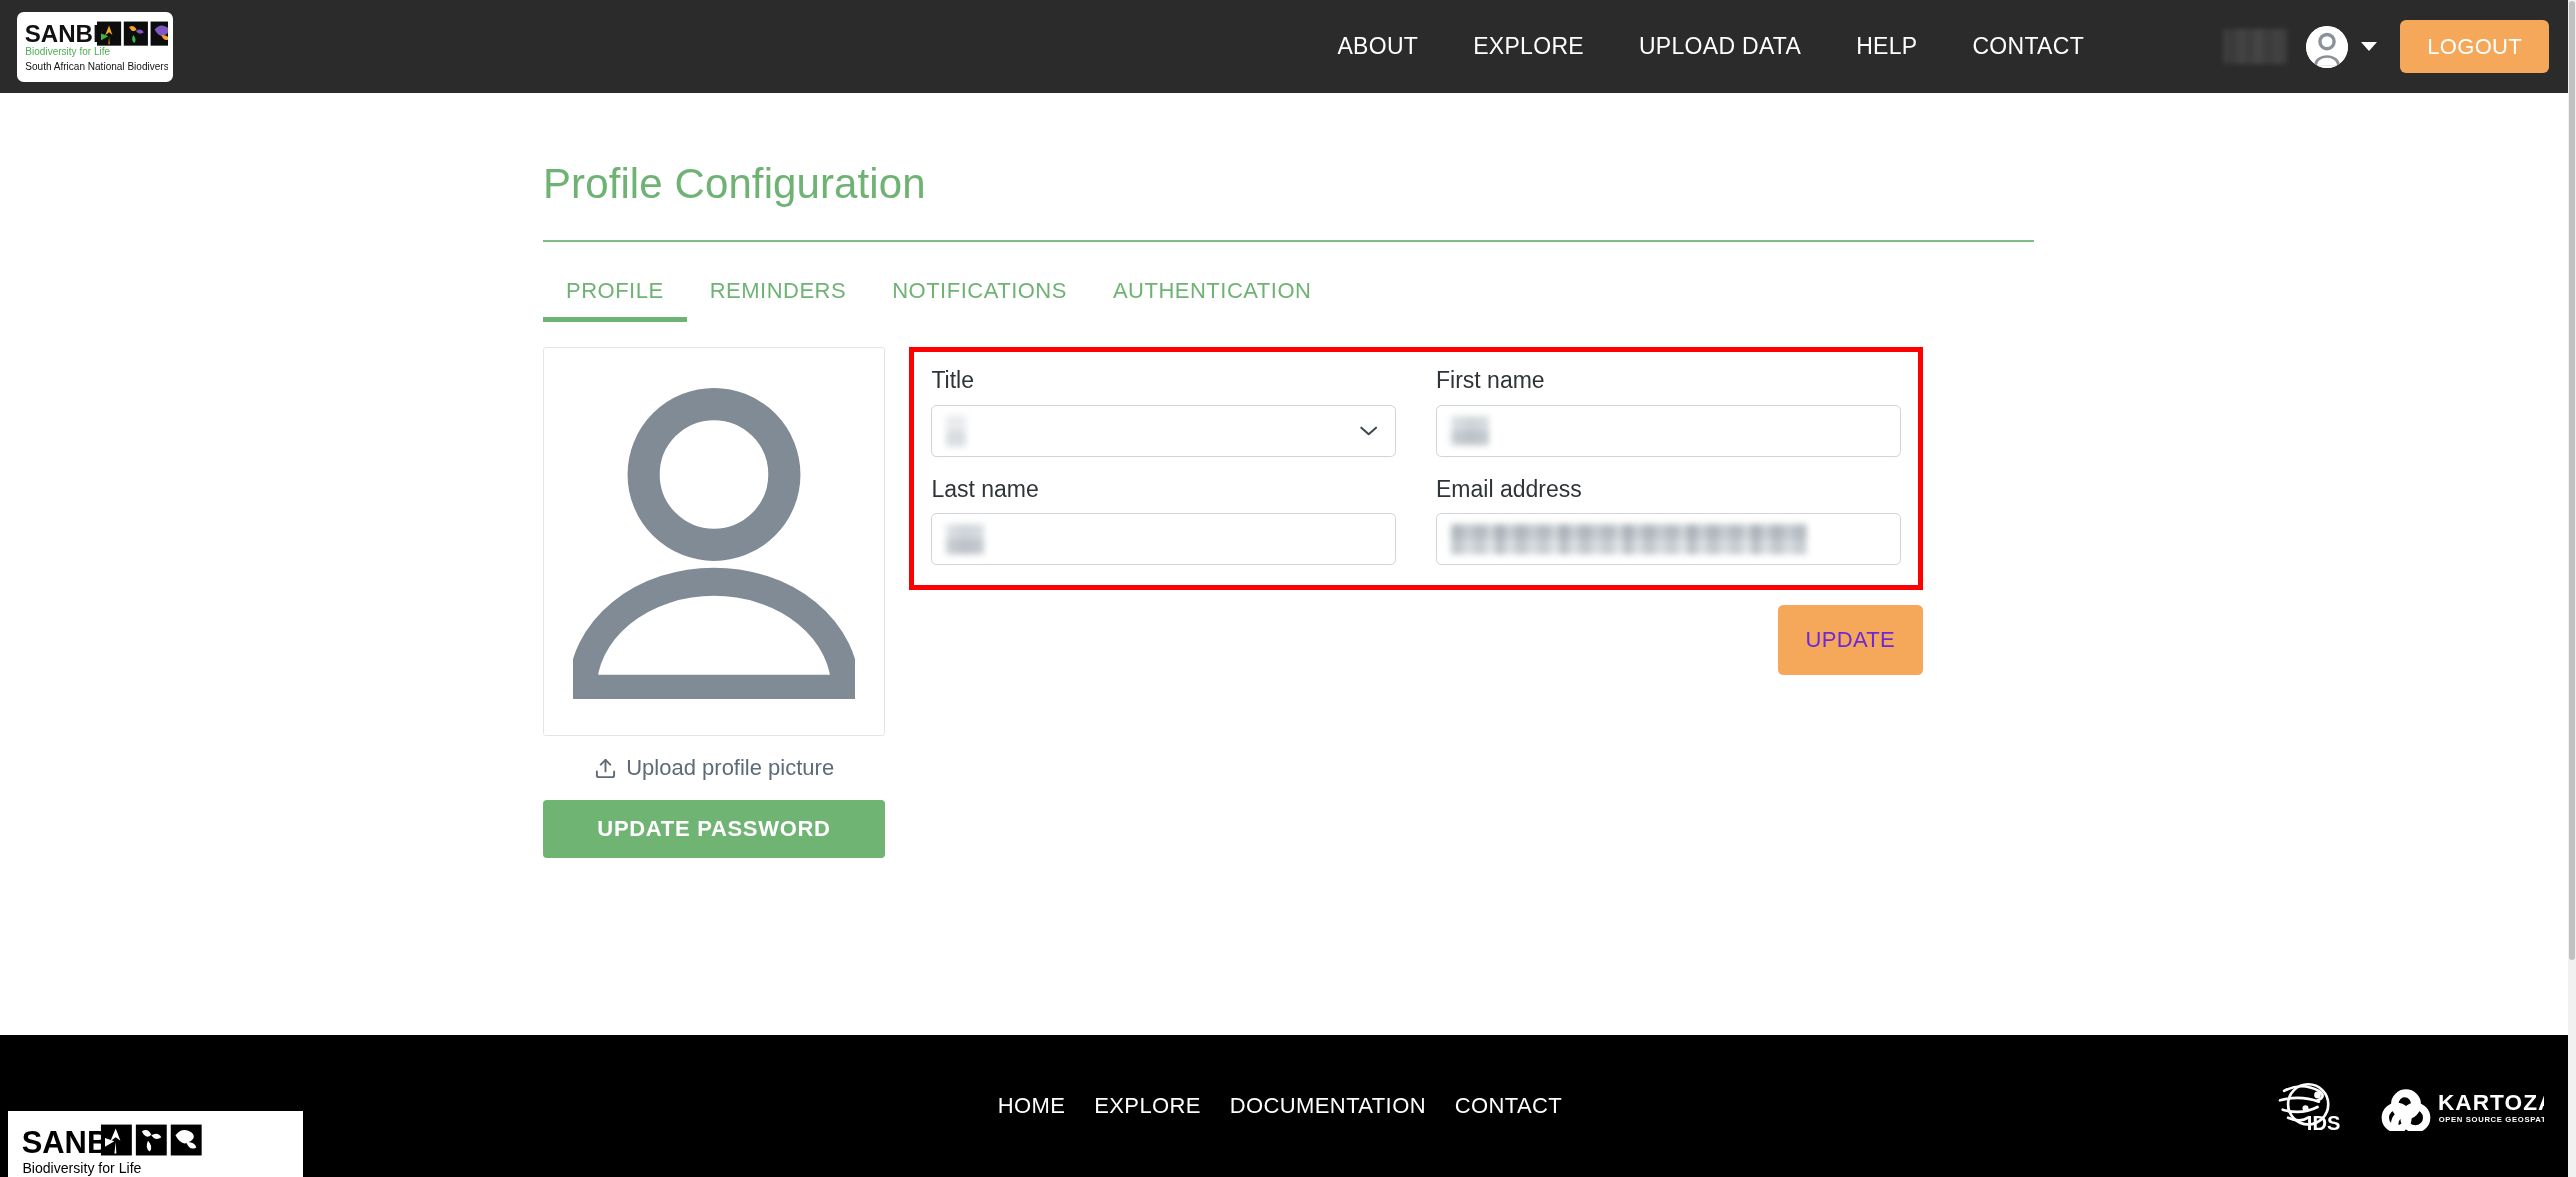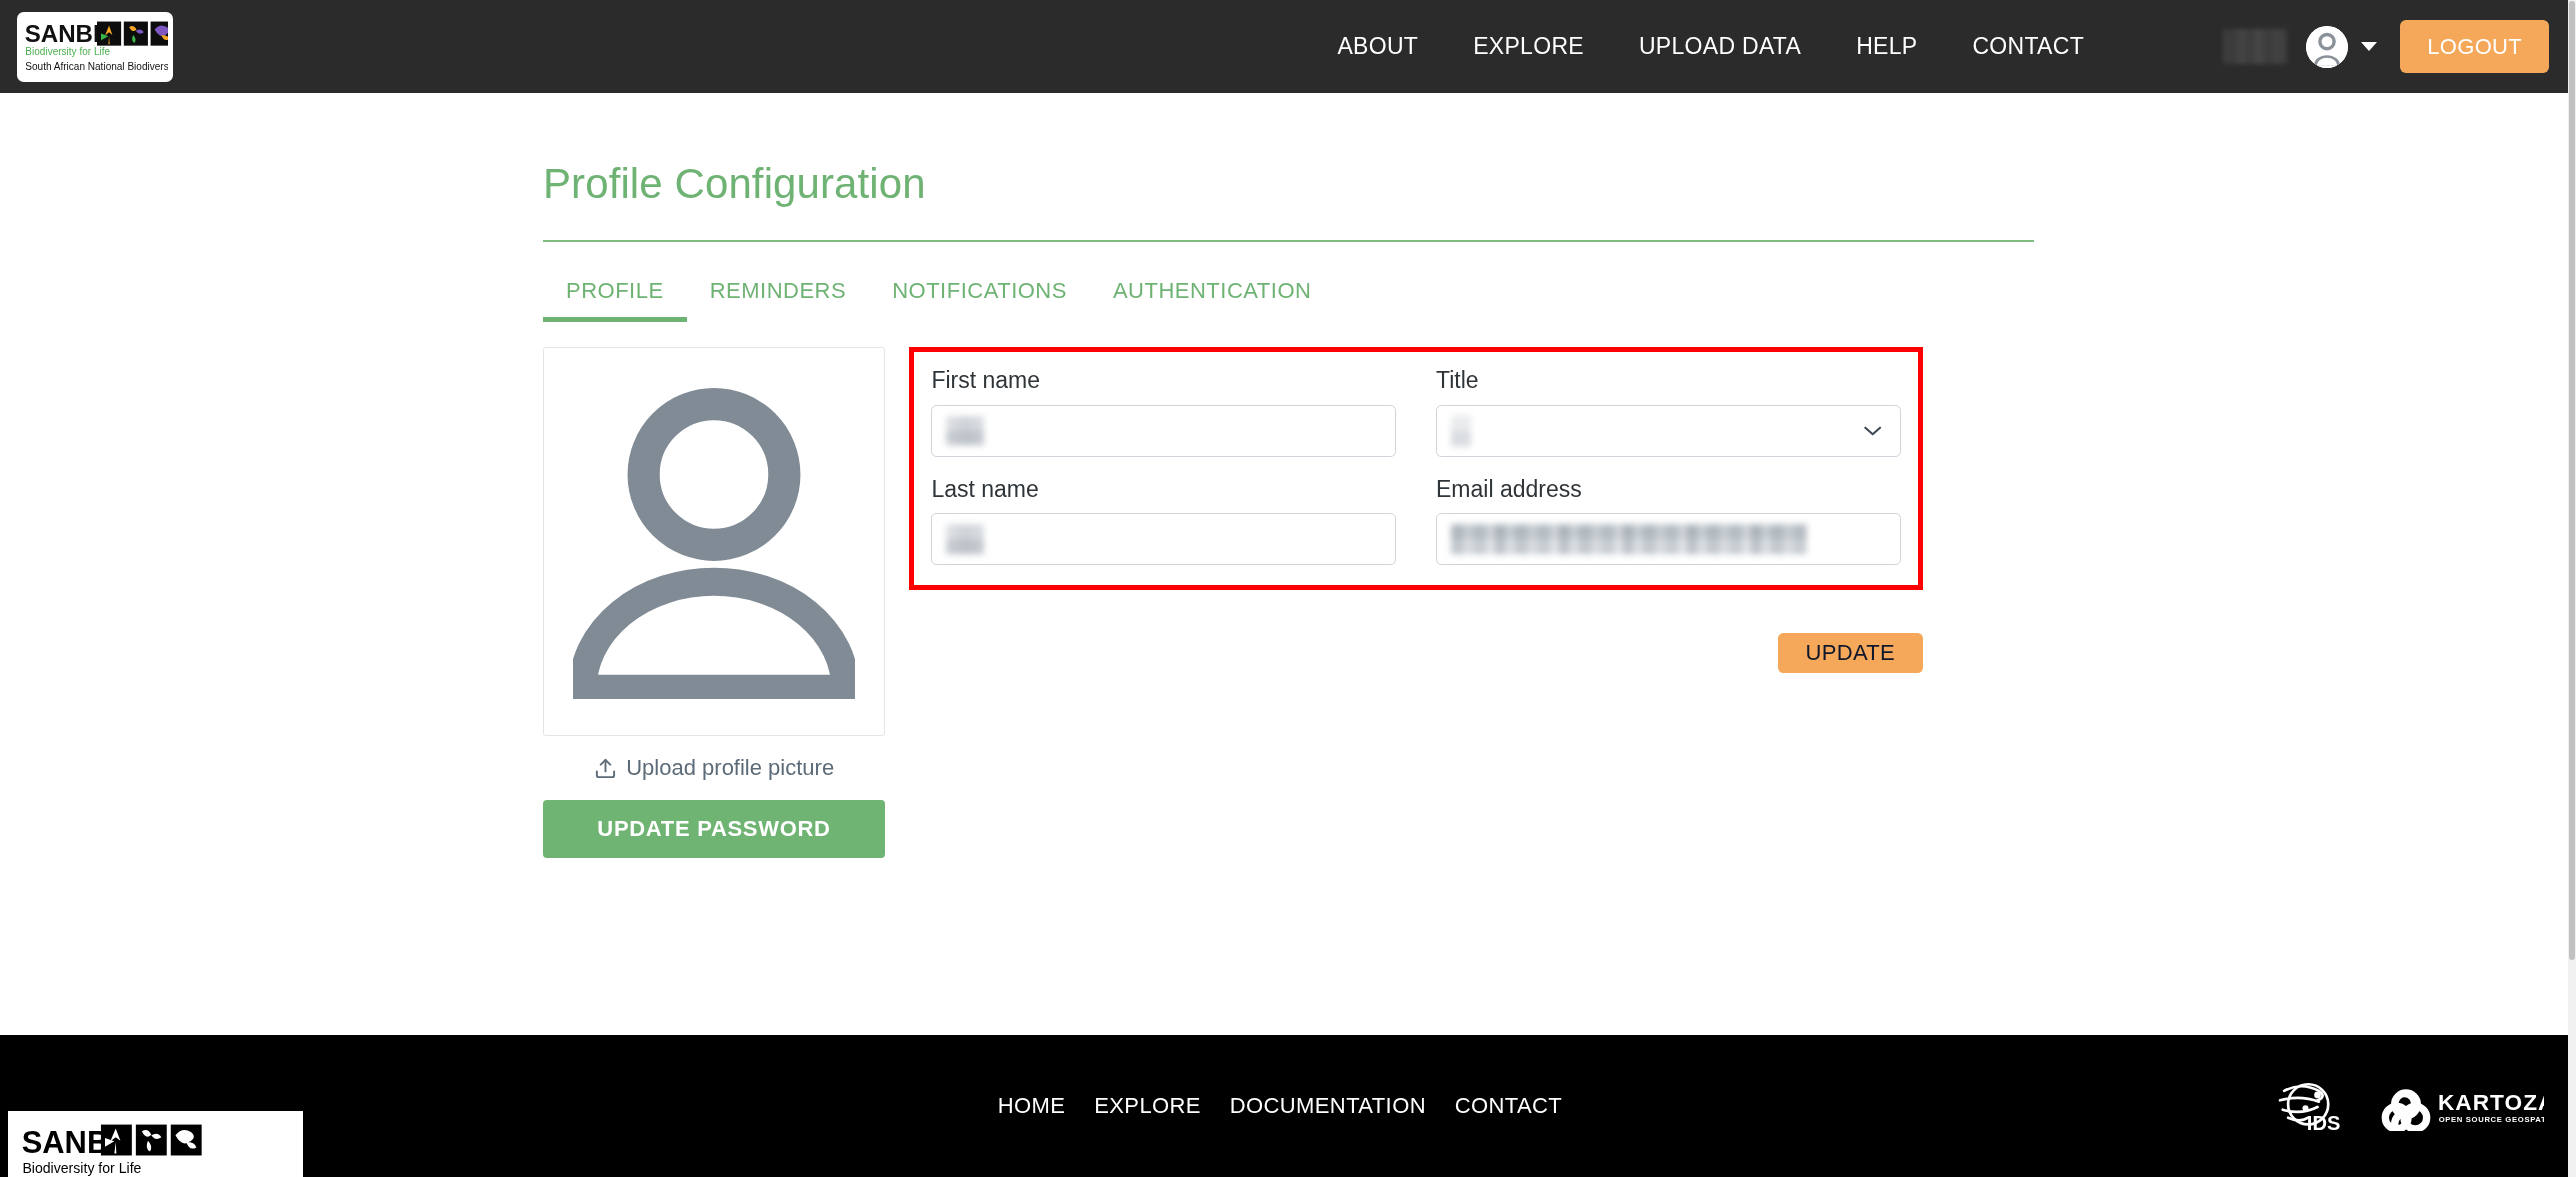--- a/index.html
+++ b/index.html
@@ -319,29 +319,28 @@
   }
 
   .update-row {
     display: flex;
     justify-content: flex-end;
     margin-top: 14.8px;
     width: 1014px;
   }
   .update-btn {
     background: #f5a85a;
-    color: #0f172a;
+    color: #6d28d9;
     border: none;
     border-radius: 5.4px;
     font-size: 22px;
     letter-spacing: 0.3px;
-    padding: 7px 28px;
+    padding: 22px 28px;
     cursor: pointer;
     font-family: "Liberation Sans", sans-serif;
-    margin-top: 28px;
   }
 
   
   .site-footer {
     position: absolute;
     bottom: 0; left: 0;
     width: 2576px;
     height: 142px;
     background: #000000;
   }
@@ -486,35 +485,35 @@
 
           <button class="update-password-btn">UPDATE PASSWORD</button>
         </div>
 
         <div class="right-col">
 
           <div class="form-highlight">
             <div class="form-grid">
 
               <div>
-                <label class="field-label">First name</label>
-                <div class="input-wrap">
-                  <input class="field-input" type="text" value="" style="">
-                  <span class="redact short"></span>
-                </div>
-              </div>
-
-              <div>
                 <label class="field-label">Title</label>
                 <div class="input-wrap">
                   <input class="field-input" type="text" readonly="" value="" style="">
                   <span class="redact tiny"></span>
                   <svg class="select-caret" width="17.4" height="10.7" viewBox="0 0 26 16">
                     <polyline points="2,3 13,13 24,3" fill="none" stroke="#3d4752" stroke-width="3" stroke-linecap="round" stroke-linejoin="round"></polyline>
                   </svg>
+                </div>
+              </div>
+
+              <div>
+                <label class="field-label">First name</label>
+                <div class="input-wrap">
+                  <input class="field-input" type="text" value="" style="">
+                  <span class="redact short"></span>
                 </div>
               </div>
 
               <div>
                 <label class="field-label">Last name</label>
                 <div class="input-wrap">
                   <input class="field-input" type="text" value="" style="">
                   <span class="redact short"></span>
                 </div>
               </div>

